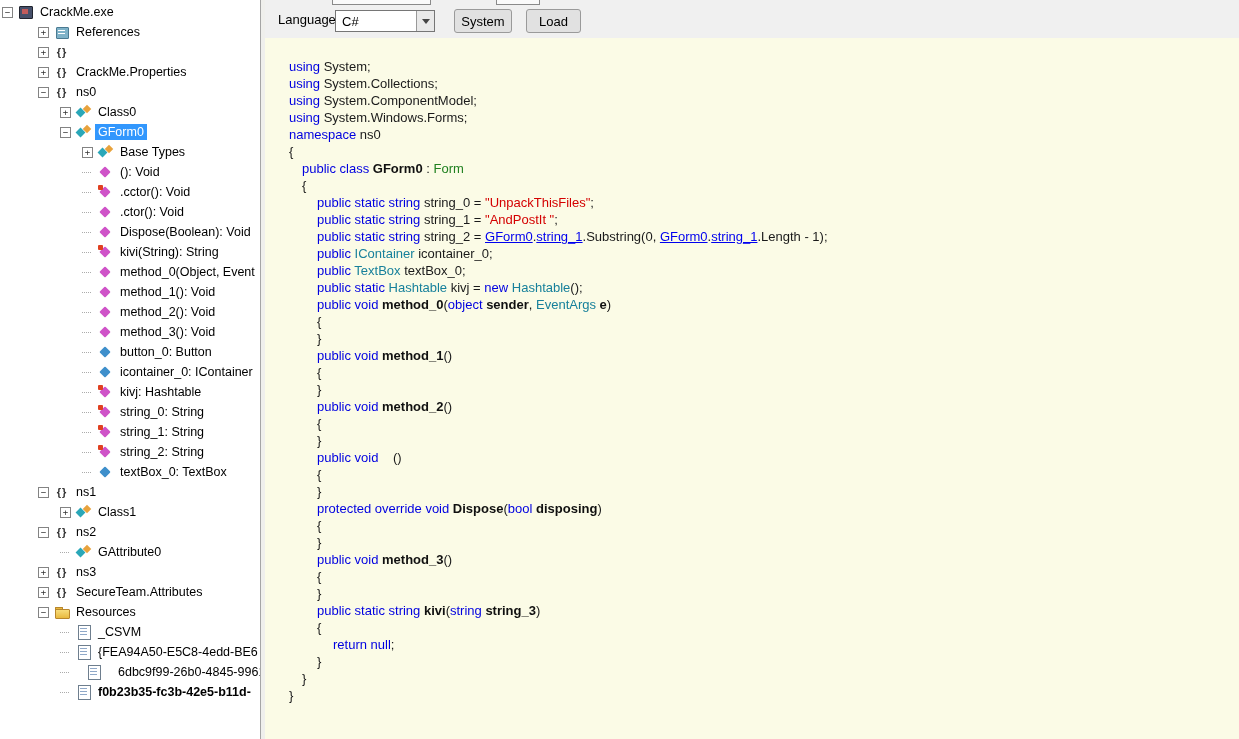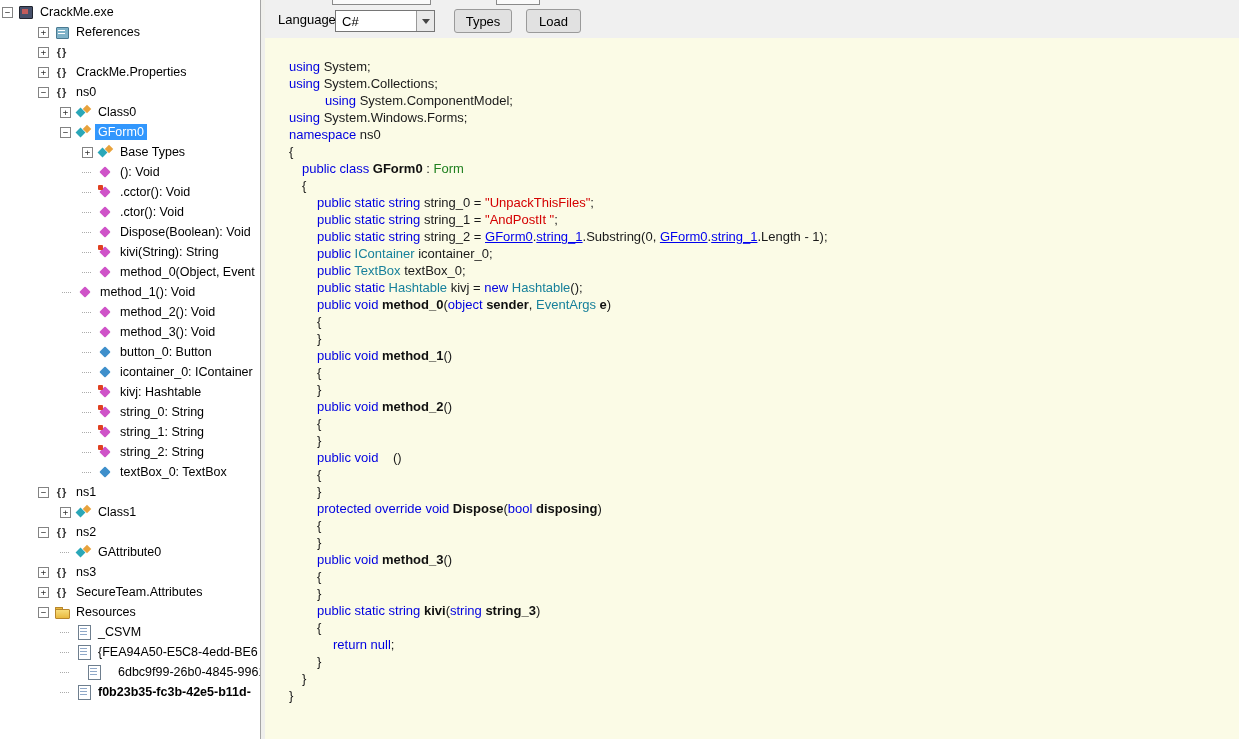--- a/index.html
+++ b/index.html
@@ -164,21 +164,21 @@
         <div class="trow" style="padding-left: 82px;">
           <span class="noexp"></span>
           <span class="ico method-static"></span>
           <span class="tlabel">kivi(String): String</span>
         </div>
         <div class="trow" style="padding-left: 82px;">
           <span class="noexp"></span>
           <span class="ico method"></span>
           <span class="tlabel">method_0(Object, Event</span>
         </div>
-        <div class="trow" style="padding-left: 62px;">
+        <div class="trow" style="padding-left: 82px;">
           <span class="noexp"></span>
           <span class="ico method"></span>
           <span class="tlabel">method_1(): Void</span>
         </div>
         <div class="trow" style="padding-left: 82px;">
           <span class="noexp"></span>
           <span class="ico method"></span>
           <span class="tlabel">method_2(): Void</span>
         </div>
         <div class="trow" style="padding-left: 82px;">
@@ -283,27 +283,27 @@
 
   <div class="main">
     <div class="toolbar">
       <div class="cut-tab one"></div>
       <div class="cut-tab two"></div>
       <span class="lang-label">Language</span>
       <div class="combo">
         <span class="val">C#</span>
         <span class="arrow"></span>
       </div>
-      <button class="btn reload">Types</button>
+      <button class="btn reload">System</button>
       <button class="btn load">Load</button>
     </div>
     <div class="code-wrap">
         <div class="cline" style="padding-left: 0px;"><span class="c-k">using </span><span class="c-n">System;</span></div>
         <div class="cline" style="padding-left: 0px;"><span class="c-k">using </span><span class="c-n">System.Collections;</span></div>
-        <div class="cline" style="padding-left: 0px; margin-left: 36px;"><span class="c-k">using </span><span class="c-n">System.ComponentModel;</span></div>
+        <div class="cline" style="padding-left: 0px;"><span class="c-k">using </span><span class="c-n">System.ComponentModel;</span></div>
         <div class="cline" style="padding-left: 0px;"><span class="c-k">using </span><span class="c-n">System.Windows.Forms;</span></div>
         <div class="cline" style="padding-left: 0px;"><span class="c-k">namespace </span><span class="c-n">ns0</span></div>
         <div class="cline" style="padding-left: 0px;"><span class="c-n">{</span></div>
         <div class="cline" style="padding-left: 13px;"><span class="c-k">public class </span><span class="c-b">GForm0</span><span class="c-n"> : </span><span class="c-g">Form</span></div>
         <div class="cline" style="padding-left: 13px;"><span class="c-n">{</span></div>
         <div class="cline" style="padding-left: 28px;"><span class="c-k">public static string </span><span class="c-n">string_0 = </span><span class="c-s">"UnpackThisFiles"</span><span class="c-n">;</span></div>
         <div class="cline" style="padding-left: 28px;"><span class="c-k">public static string </span><span class="c-n">string_1 = </span><span class="c-s">"AndPostIt "</span><span class="c-n">;</span></div>
         <div class="cline" style="padding-left: 28px;"><span class="c-k">public static string </span><span class="c-n">string_2 = </span><span class="c-l">GForm0</span><span class="c-n">.</span><span class="c-l">string_1</span><span class="c-n">.Substring(0, </span><span class="c-l">GForm0</span><span class="c-n">.</span><span class="c-l">string_1</span><span class="c-n">.Length - 1);</span></div>
         <div class="cline" style="padding-left: 28px;"><span class="c-k">public </span><span class="c-t">IContainer</span><span class="c-n"> icontainer_0;</span></div>
         <div class="cline" style="padding-left: 28px;"><span class="c-k">public </span><span class="c-t">TextBox</span><span class="c-n"> textBox_0;</span></div>

